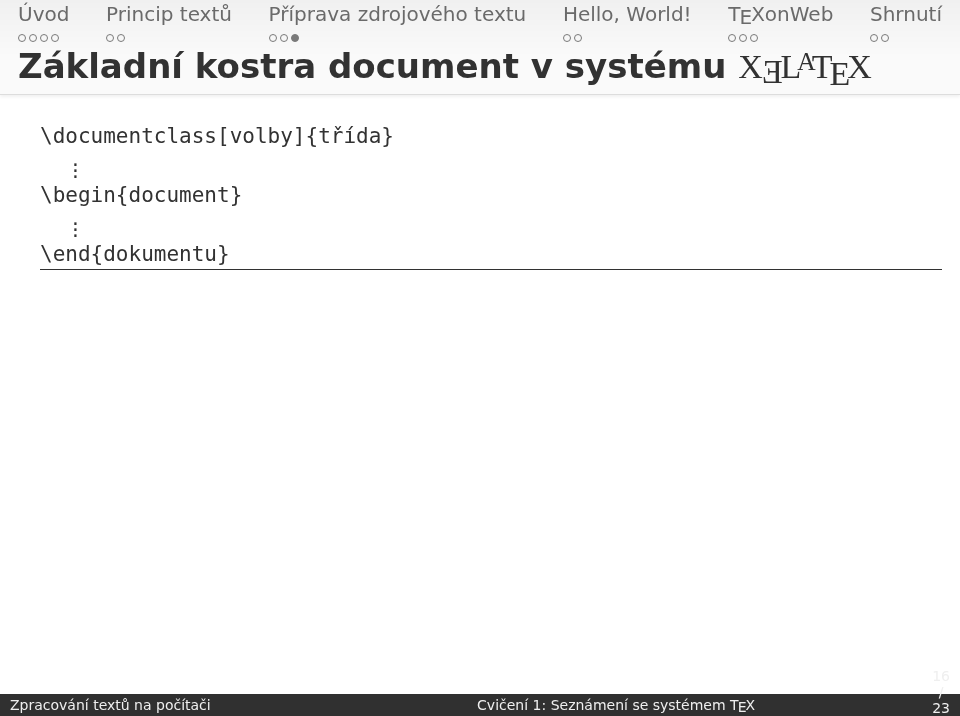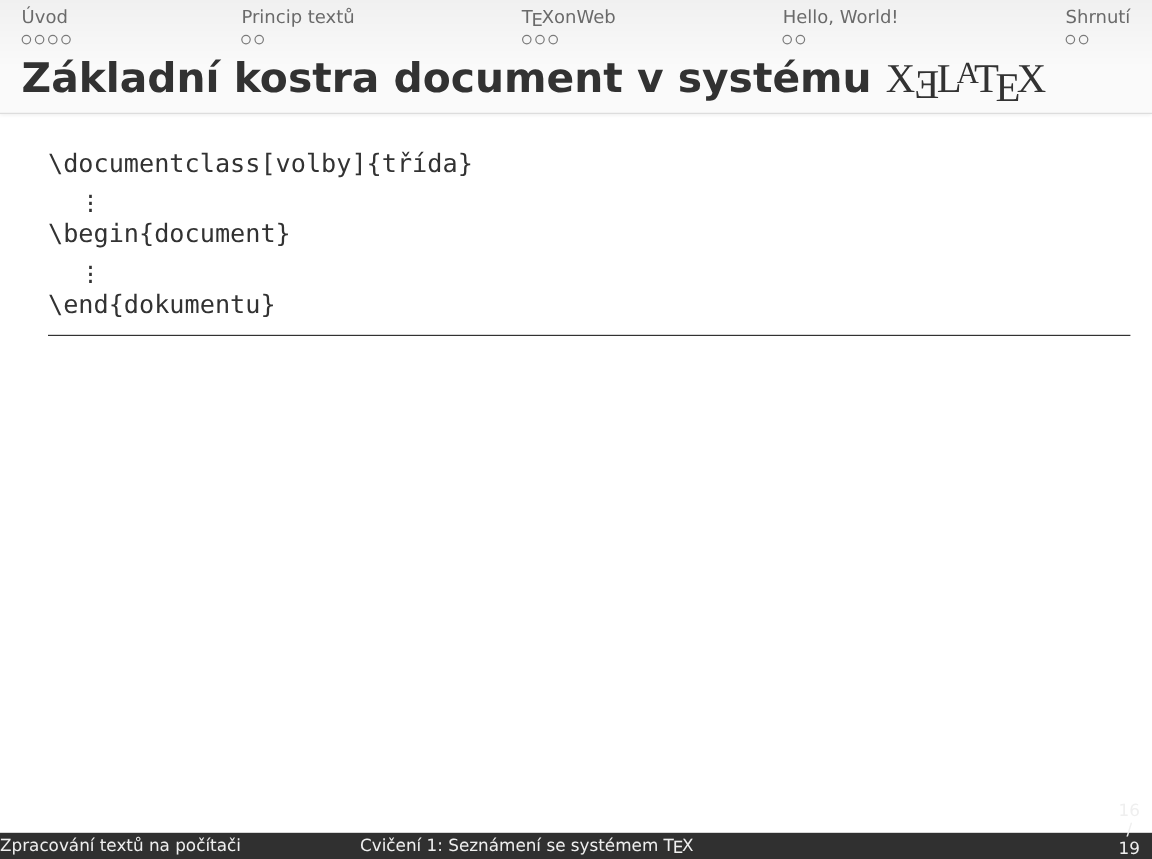--- a/index.html
+++ b/index.html
@@ -18,21 +18,21 @@
   }
   
   
   .nav {
     position: absolute;
     top: 5px; left: 0; right: 0;
     display: flex;
     padding: 0 18px;
     justify-content: space-between;
     color: #6a6a6a;
-    font-size: 15px;
+    font-size: 20px;
   }
   .nav-item { text-align: left; }
   .nav-label { display: block; line-height: 18px; white-space: nowrap; }
   .dots { margin-top: 2px; letter-spacing: 2px; font-size: 10px; color: #8a8a8a; line-height: 10px; }
   .dot { display: inline-block; width: 8px; height: 8px; border: 1px solid #7a7a7a; border-radius: 50%; margin-right: 3px; }
   .dot.fill { background: #7a7a7a; }
   
   .tex-sub { display: inline-block; transform: translateY(3px); margin: 0 -1px; }
   
   
@@ -70,21 +70,20 @@
   
   
   .code-block {
     position: absolute;
     left: 40px; right: 18px;
     top: 122px;
     font-family: ui-monospace, "DejaVu Sans Mono", "Consolas", monospace;
     font-size: 21px;
     color: #323232;
     line-height: 29px;
-    padding-bottom: 10px;
     border-bottom: 1px solid #323232;
   }
   .code-line { white-space: pre; }
   .vdots {
     display: block;
     font-size: 18px;
     line-height: 10px;
     letter-spacing: 0;
     padding: 4px 0 8px 30px;
   }
@@ -96,47 +95,51 @@
     left: 0; right: 0; bottom: 0;
     height: 22px;
     background: #303030;
     color: #efefef;
     font-size: 14px;
     display: flex;
   }
   .footer-left, .footer-center, .footer-right {
     display: flex; align-items: center;
   }
-  .footer-left { width: 300px; text-align: center; }
-  .footer-center { flex: 1; justify-content: flex-start; }
+  .footer-left { padding-left: 10px; width: 300px; text-align: center; }
+  .footer-center { flex: 1; justify-content: center; }
   .footer-right { padding-right: 10px; justify-content: flex-end; flex-direction: column; }
   .footer .tex-sub-f { display: inline-block; transform: translateY(2px); margin: 0 -1px; }
 </style>
 </head>
 <body>
 
 <div class="slide">
   <div class="header-shade"></div>
 
   <div class="nav">
     <div class="nav-item">
       <span class="nav-label">Úvod</span>
       <span class="dots"><span class="dot"></span><span class="dot"></span><span class="dot"></span><span class="dot"></span></span>
     </div>
     <div class="nav-item">
       <span class="nav-label">Princip textů</span>
       <span class="dots"><span class="dot"></span><span class="dot"></span></span>
     </div>
     <div class="nav-item">
-      <span class="nav-label"><span>T</span><span class="tex-sub">E</span><span>XonWeb</span></span>
-      <span class="dots"><span class="dot"></span><span class="dot"></span><span class="dot"></span></span>
+      <span class="nav-label">Příprava zdrojového textu</span>
+      <span class="dots"><span class="dot"></span><span class="dot"></span><span class="dot fill"></span></span>
     </div>
     <div class="nav-item">
       <span class="nav-label">Hello, World!</span>
       <span class="dots"><span class="dot"></span><span class="dot"></span></span>
+    </div>
+    <div class="nav-item">
+      <span class="nav-label"><span>T</span><span class="tex-sub">E</span><span>XonWeb</span></span>
+      <span class="dots"><span class="dot"></span><span class="dot"></span><span class="dot"></span></span>
     </div>
     <div class="nav-item">
       <span class="nav-label">Shrnutí</span>
       <span class="dots"><span class="dot"></span><span class="dot"></span></span>
     </div>
   </div>
 
   <div class="title">
     <span>Základní kostra document v systému </span><span class="xelatex"><span>X</span><span class="xe-rot">E</span><span>L</span><span class="la-raise">A</span><span>T</span><span class="tex-drop">E</span><span>X</span></span>
   </div>
@@ -160,16 +163,16 @@
   <div class="footer">
     <div class="footer-left">
       <span>Zpracování textů na počítači</span>
     </div>
     <div class="footer-center">
       <span><span>Cvičení 1: Seznámení se systémem T</span><span class="tex-sub-f">E</span><span>X</span></span>
     </div>
     <div class="footer-right">
       <span>16</span>
         <span> / </span>
-        <span>19</span>
+        <span>23</span>
     </div>
   </div>
 </div>
 
 </body></html>

